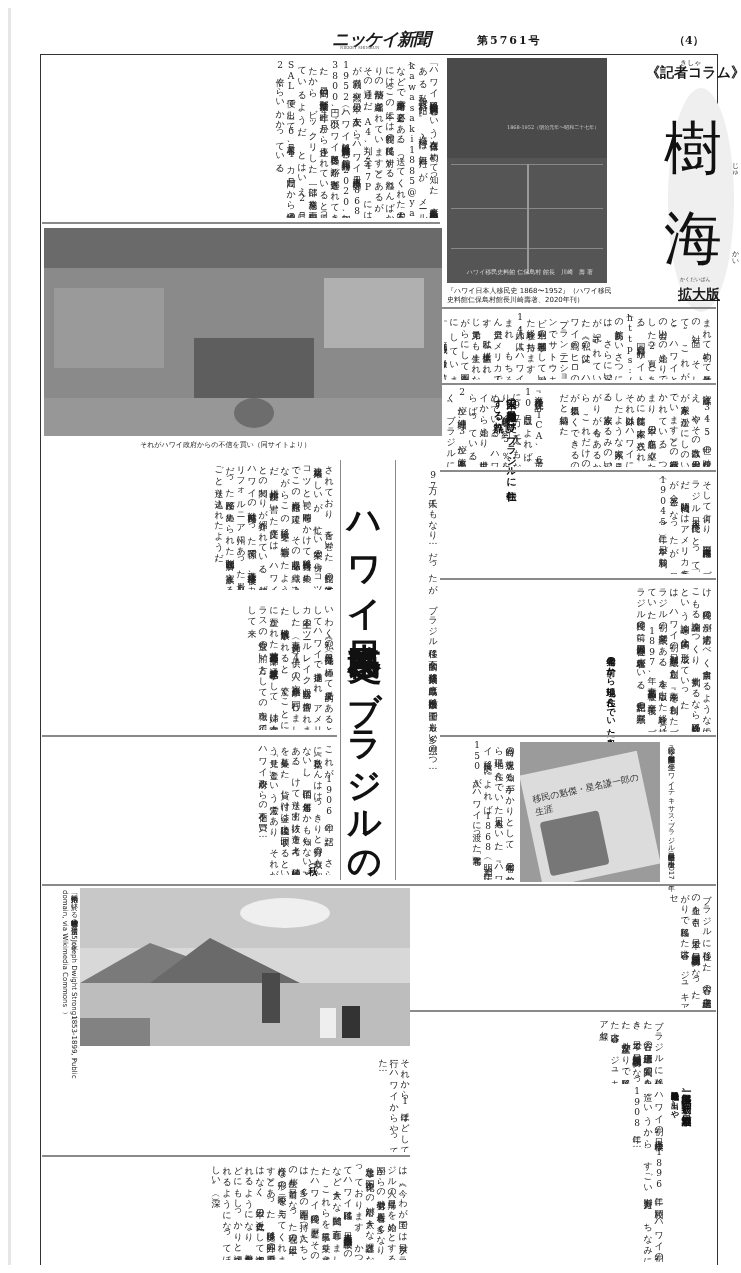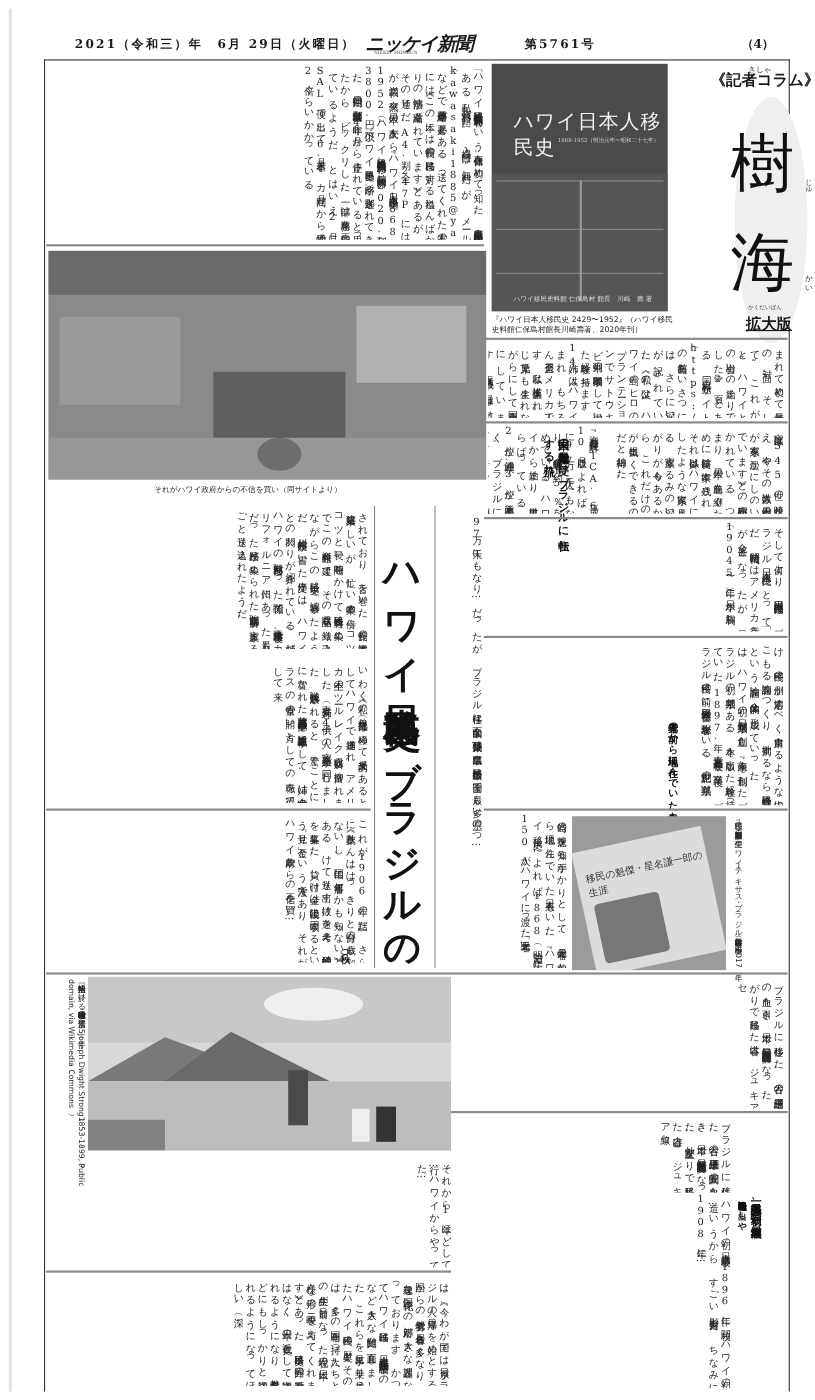--- a/index.html
+++ b/index.html
@@ -43,21 +43,20 @@
   .byline { position:absolute; writing-mode:vertical-rl; font-family:"DejaVu Sans",sans-serif; font-weight:bold;
             font-size:9px; color:#111; }
   .hatch { background-image:repeating-linear-gradient(90deg, rgba(255,255,255,0.08) 0 2px, rgba(0,0,0,0.08) 2px 4px); }
 </style>
 </head>
 <body>
 
 <div class="leftbar"></div>
 
 <div class="masthead">
-  <span class="date">2021（令和三）年　6月 29日（火曜日）</span>
   <span class="logo">ニッケイ新聞</span>
   <span class="logo-sub">NIKKEY SHIMBUN</span>
   <span class="issue">第5761号</span>
   <span class="page">（4）</span>
 </div>
 
 <div class="frame"></div>
 
 <div class="column-box">
   <div class="column-oval"></div>
@@ -70,25 +69,24 @@
   <span class="ruby" style="left:40px;top:218px;font-size:5px;">かくだいばん</span>
   <span class="edition">拡大版</span>
 </div>
 
 <div class="img" style="left:447px;top:58px;width:160px;height:225px;background:#4a4a4a;">
   <div style="position:absolute;left:0;top:100px;width:160px;height:125px;background:#555;" class="hatch"></div>
   <div style="position:absolute;left:4px;top:106px;width:152px;height:1px;background:#888;"></div>
   <div style="position:absolute;left:4px;top:150px;width:152px;height:1px;background:#888;"></div>
   <div style="position:absolute;left:4px;top:190px;width:152px;height:1px;background:#888;"></div>
   <div style="position:absolute;left:80px;top:106px;width:2px;height:110px;background:#999;"></div>
-  <span class="book-title">ハワイ日本人移民史</span>
   <span class="book-sub">1868-1952（明治元年〜昭和二十七年）</span>
   <span class="book-auth">ハワイ移民史料館 仁保島村 館長　川崎　壽 著</span>
 </div>
-<div class="caption" style="left:447px;top:287px;width:170px;line-height:9px;">『ハワイ日本人移民史 2429〜1952』（ハワイ移民史料館仁保島村館長川崎壽著、2020年刊）</div>
+<div class="caption" style="left:447px;top:287px;width:170px;line-height:9px;">『ハワイ日本人移民史 1868〜1952』（ハワイ移民史料館仁保島村館長川崎壽著、2020年刊）</div>
 <div class="rule-h" style="left:440px;top:307px;width:276px;"></div>
 
 <div class="vt" style="left:44px;top:60px;width:395px;height:158px;">
   <span>「ハワイ移民史料館仁保島村」という存在自体、初めて知った。広島県広島市南区仁保にある私設資料館だ。入場料は無料だが、メール（kawasaki1885@yahoo.co.jp）などで事前連絡が必要とある。送ってくれた友人の手紙には《この本には館長の移民に対する溢れんばかりの情熱が凝縮されています》とあるが、その通りだ。A4判、全247Pには図版が満載</span>
   <span>突然、日本の友人から『ハワイ日本人移民史1868〜1952』（ハワイ移民史料館仁保島村、館長・川崎壽、2020年刊、3800円、以下『ハワイ移民史』と略）が郵送されてきた。日伯間の郵便業務は昨年4月から停止されていると思ったから、ビックリした。一部は業務を再開しているようだ。とはいえ2月にSAL便で出して6月末着、4カ月間だから通常の2倍ぐらいかかっている。</span>
 </div>
 <div class="rule-h" style="left:42px;top:222px;width:398px;"></div>
 
 <div class="img" style="left:44px;top:228px;width:398px;height:208px;background:#8a8a8a;">
   <div style="position:absolute;left:0;top:0;width:398px;height:40px;background:#6a6a6a;"></div>

